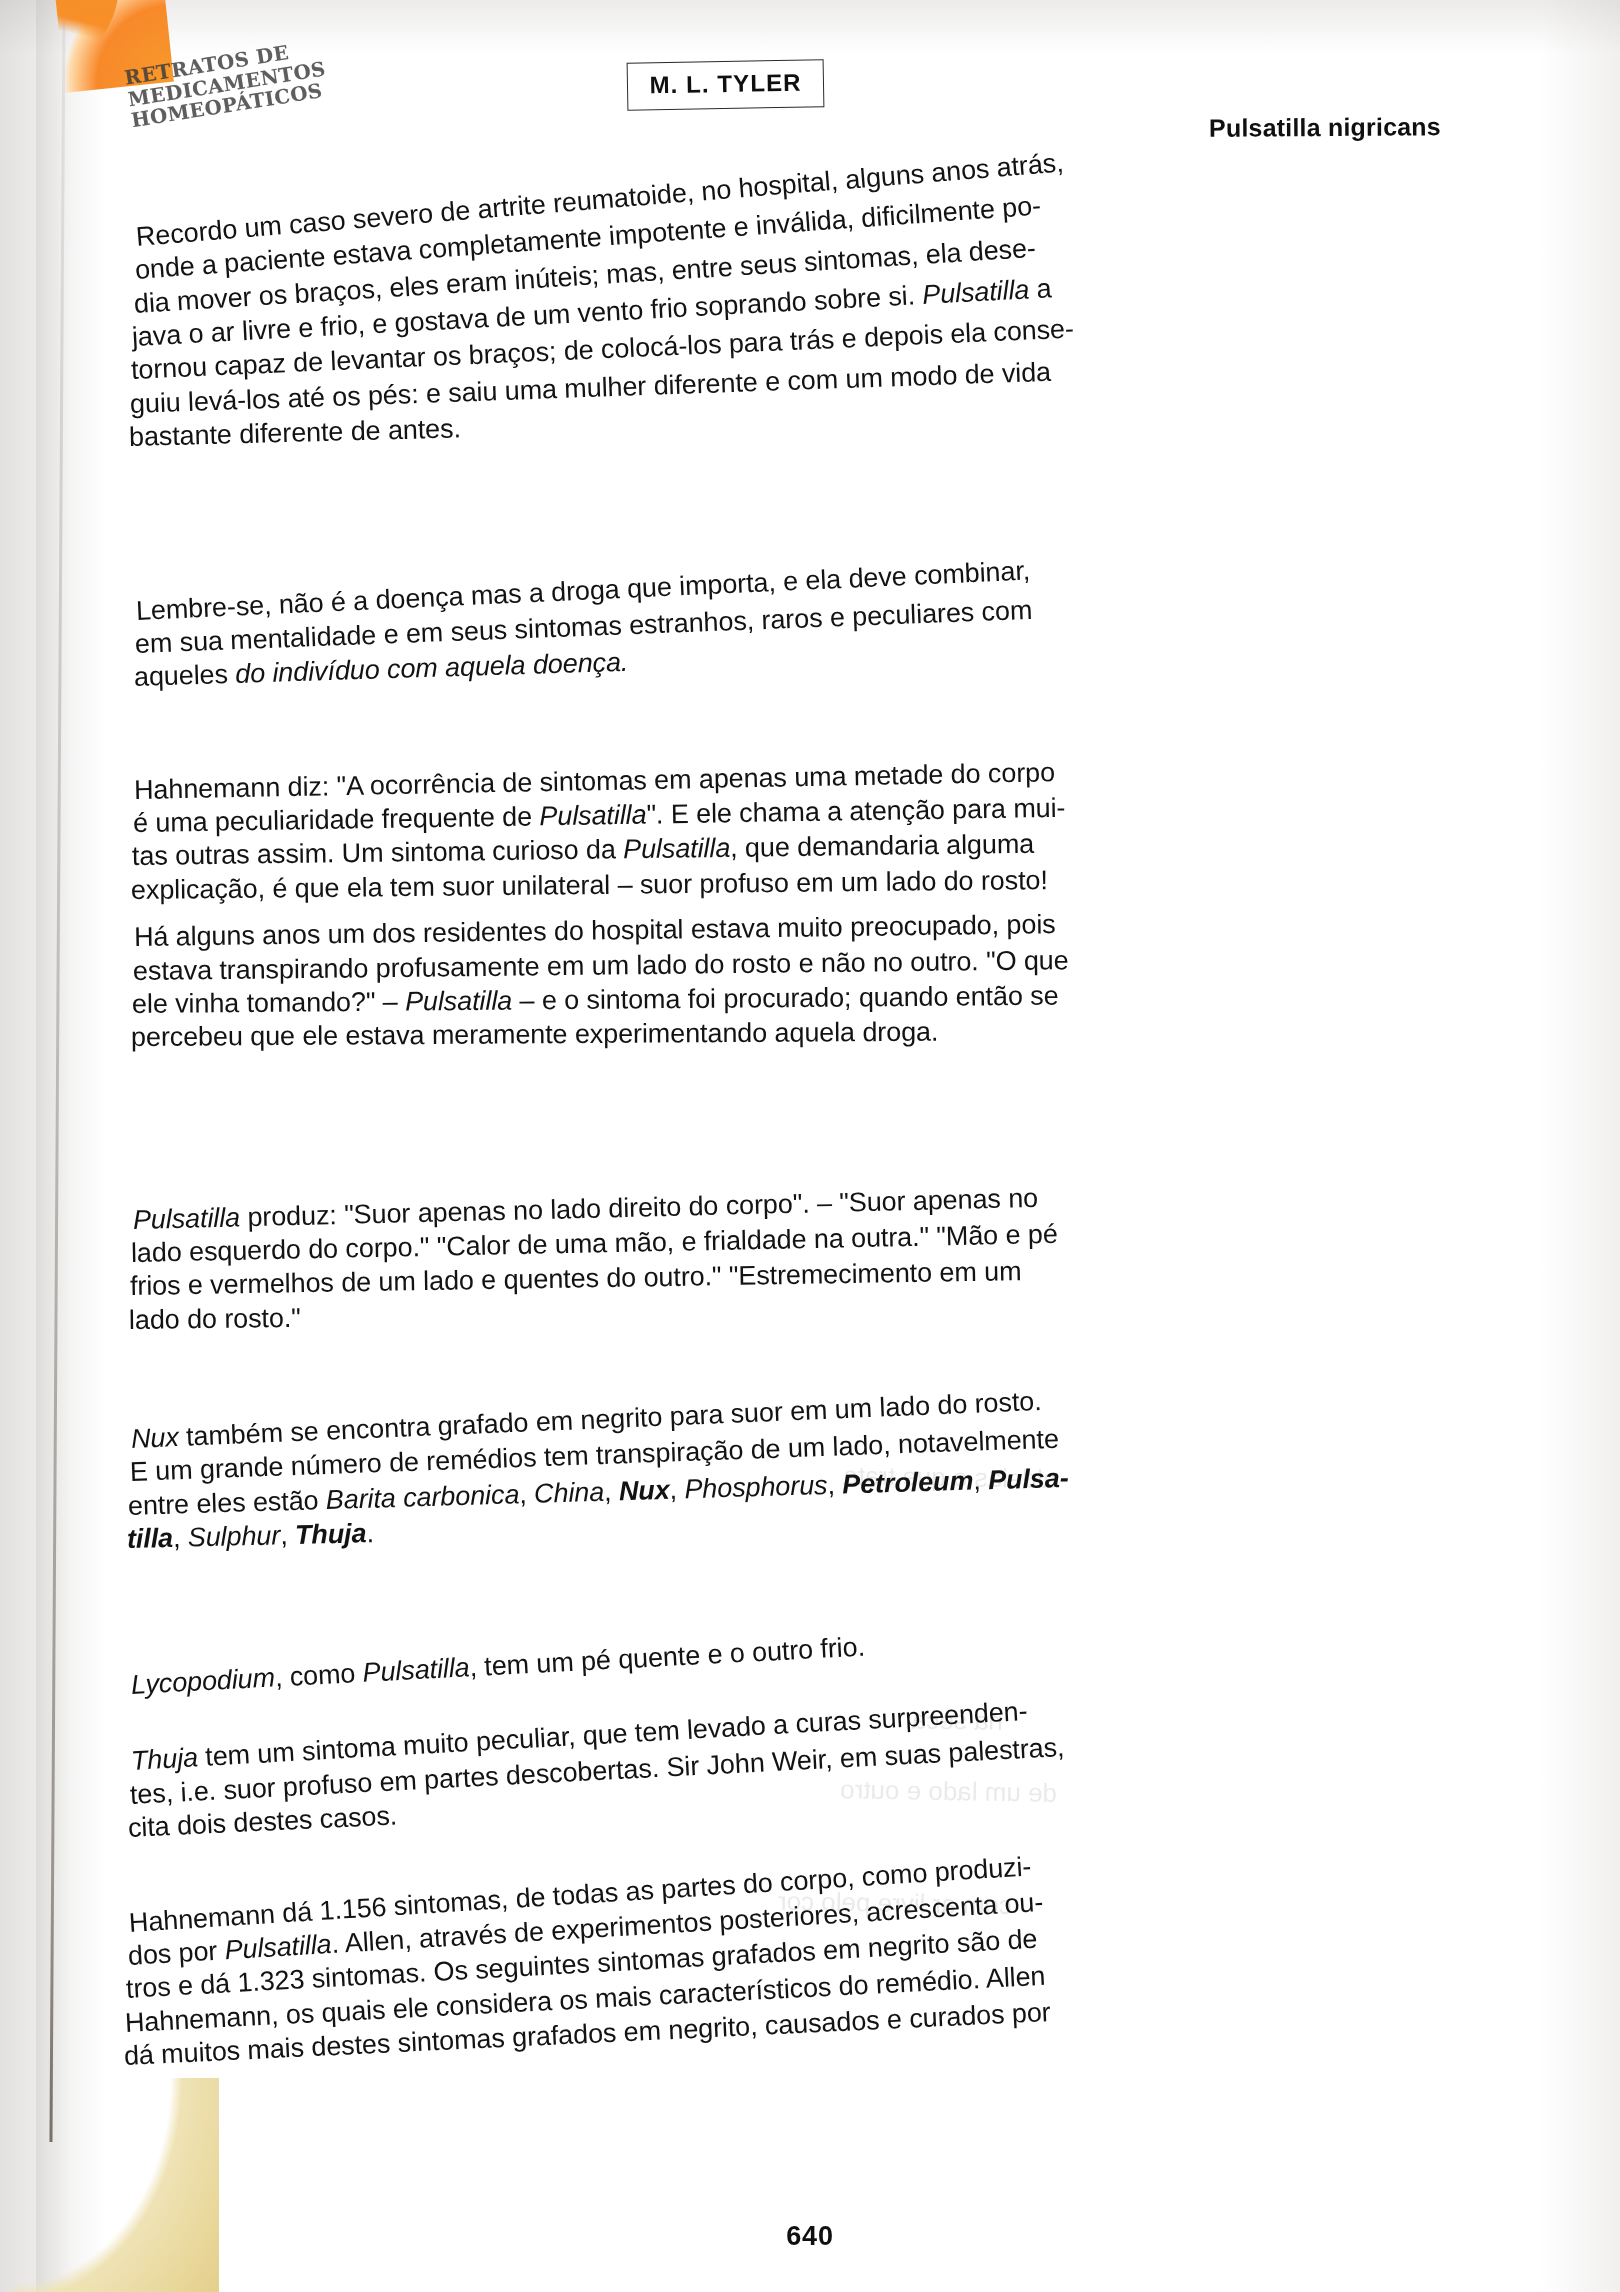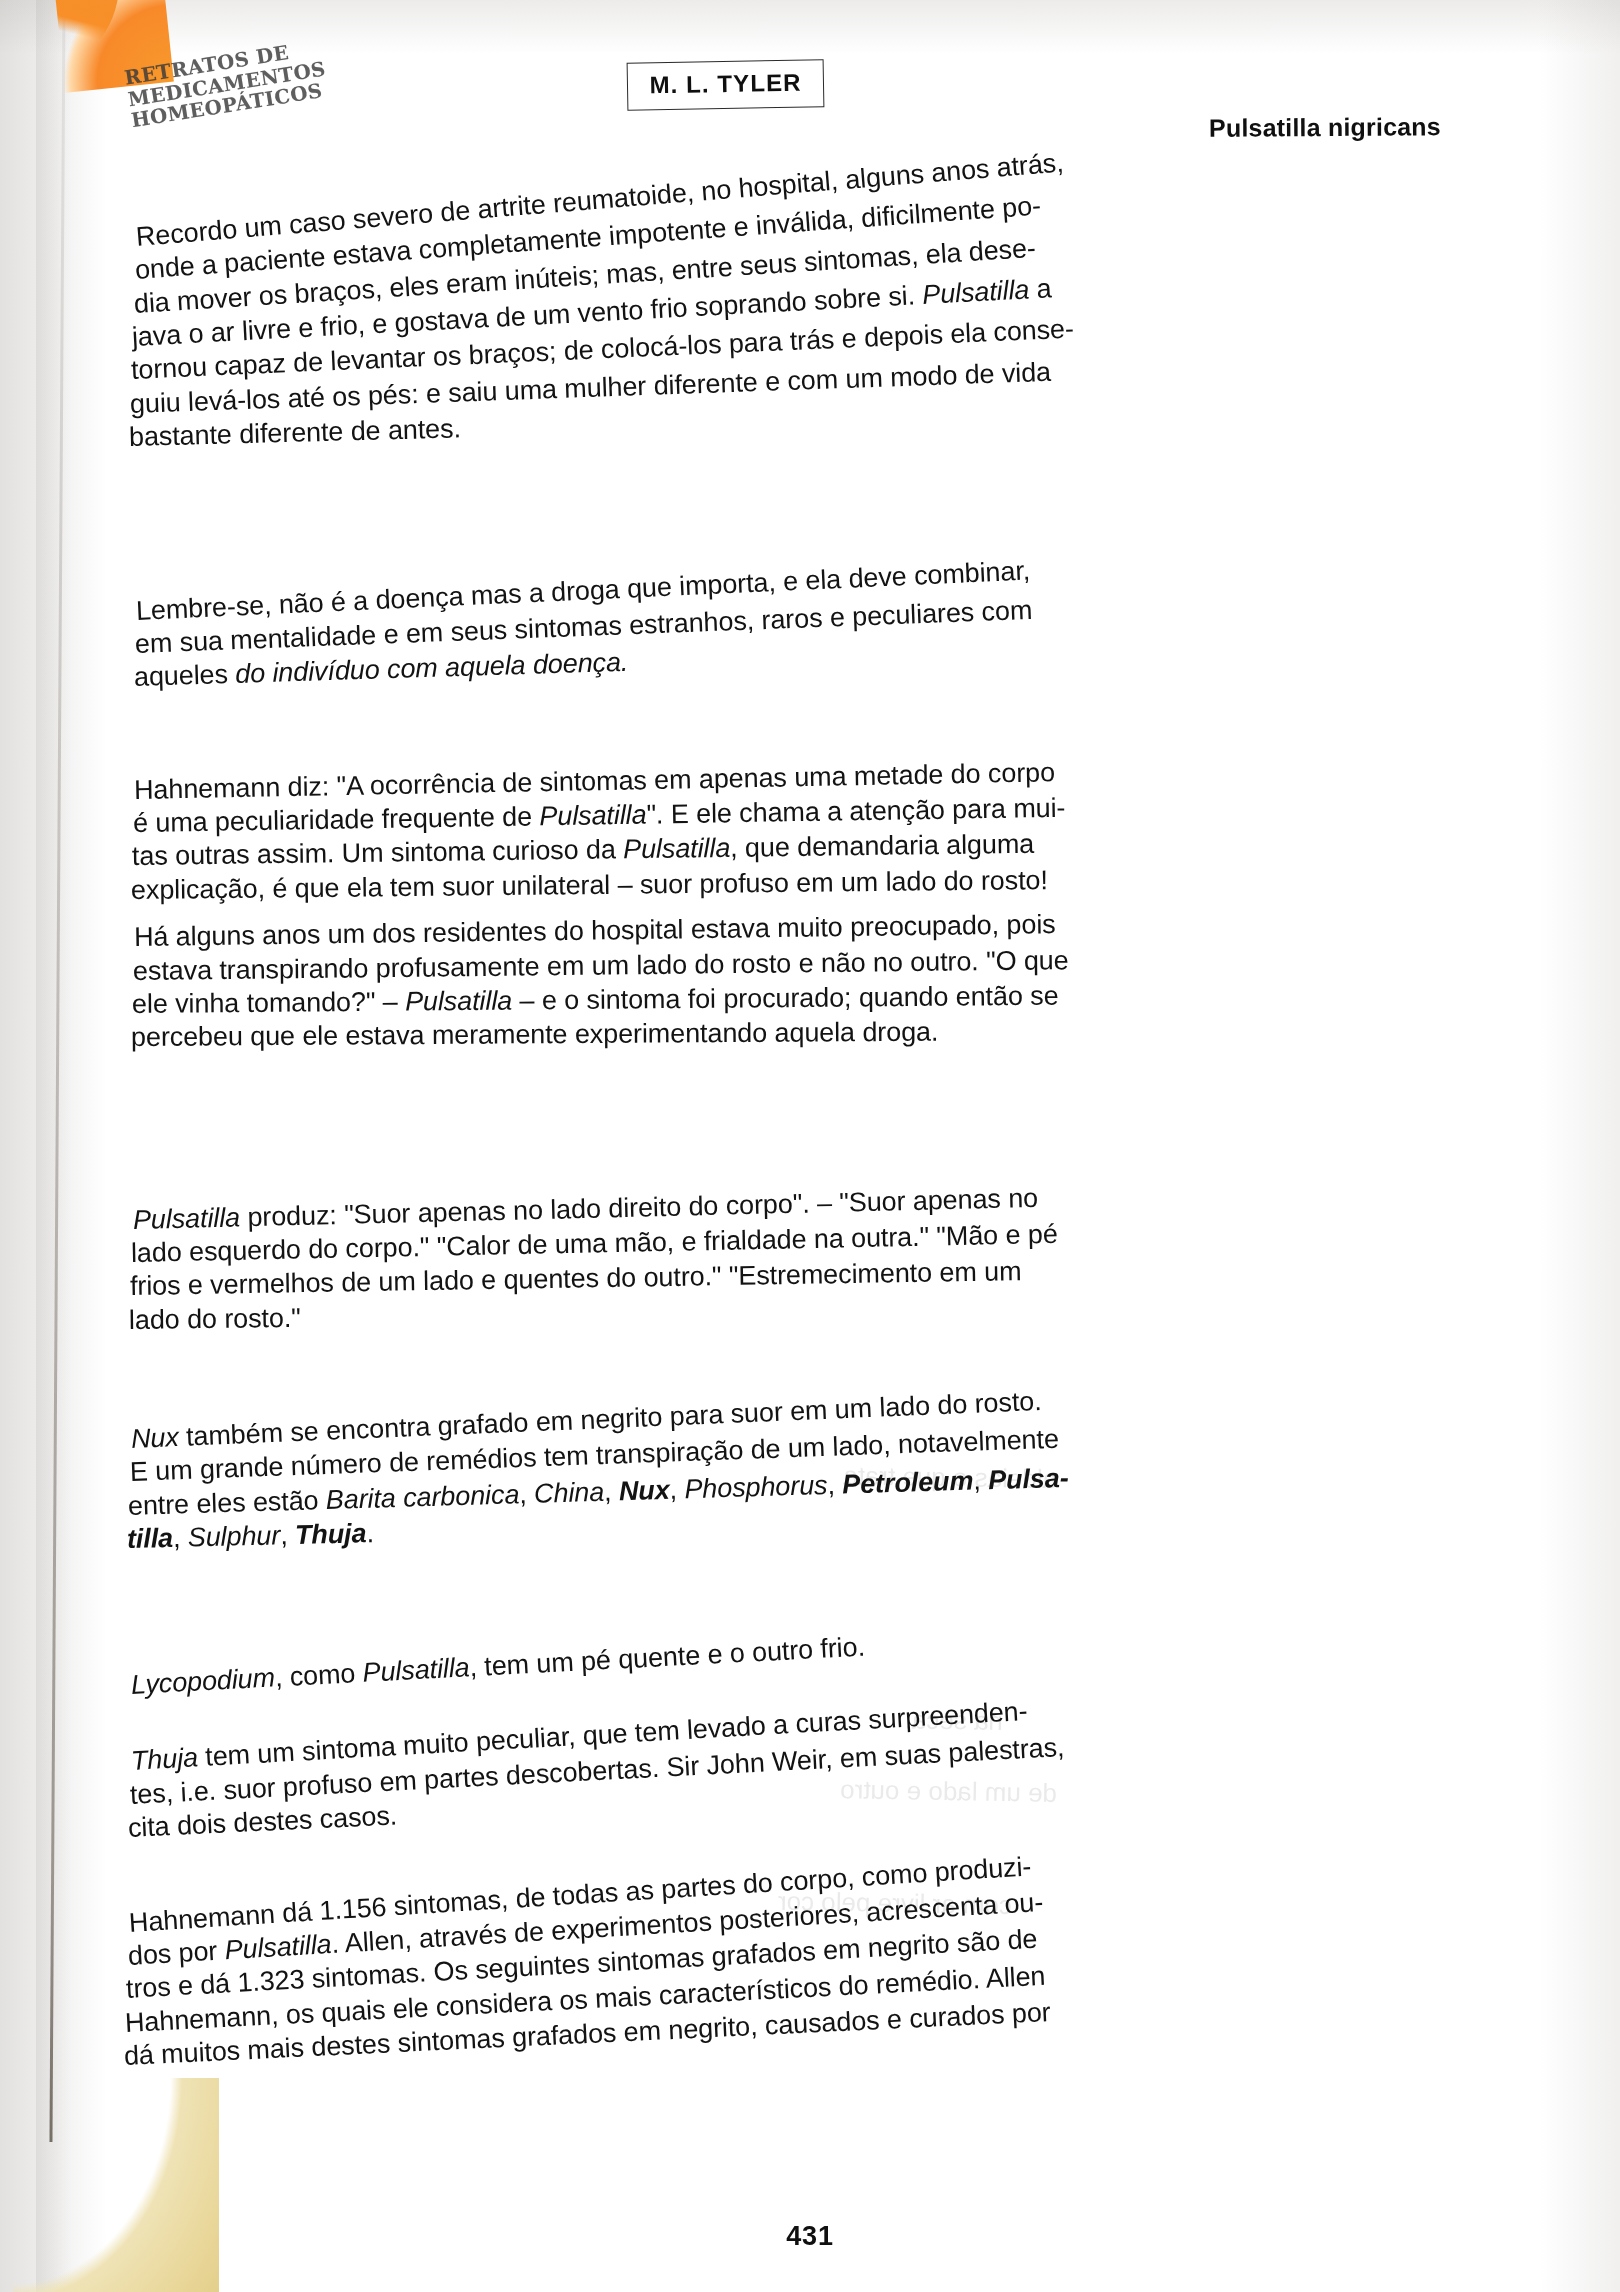--- a/index.html
+++ b/index.html
@@ -219,15 +219,15 @@
       <div class="tline" style="left: 131px; top: 1746px; transform: rotate(-3.2deg);"><i>Thuja</i><span> tem um sintoma muito peculiar, que tem levado a curas surpreenden-</span></div>
       <div class="tline" style="left: 130px; top: 1780px; transform: rotate(-2.94deg);"><span>tes, i.e. suor profuso em partes descobertas. Sir John Weir, em suas palestras,</span></div>
       <div class="tline" style="left: 128px; top: 1813px; transform: rotate(-2.68deg);"><span>cita dois destes casos.</span></div>
       <div class="tline" style="left: 129px; top: 1908px; transform: rotate(-3.6deg);"><span>Hahnemann dá 1.156 sintomas, de todas as partes do corpo, como produzi-</span></div>
       <div class="tline" style="left: 128px; top: 1941px; transform: rotate(-3.38deg);"><span>dos por </span><i>Pulsatilla</i><span>. Allen, através de experimentos posteriores, acrescenta ou-</span></div>
       <div class="tline" style="left: 126px; top: 1974px; transform: rotate(-3.16deg);"><span>tros e dá 1.323 sintomas. Os seguintes sintomas grafados em negrito são de</span></div>
       <div class="tline" style="left: 125px; top: 2008px; transform: rotate(-2.94deg);"><span>Hahnemann, os quais ele considera os mais característicos do remédio. Allen</span></div>
       <div class="tline" style="left: 124px; top: 2041px; transform: rotate(-2.72deg);"><span>dá muitos mais destes sintomas grafados em negrito, causados e curados por</span></div>
     </div>
 
-  <div id="page-number">431</div>
+  <div id="page-number">640</div>
 </div>
 
 
 </body></html>

